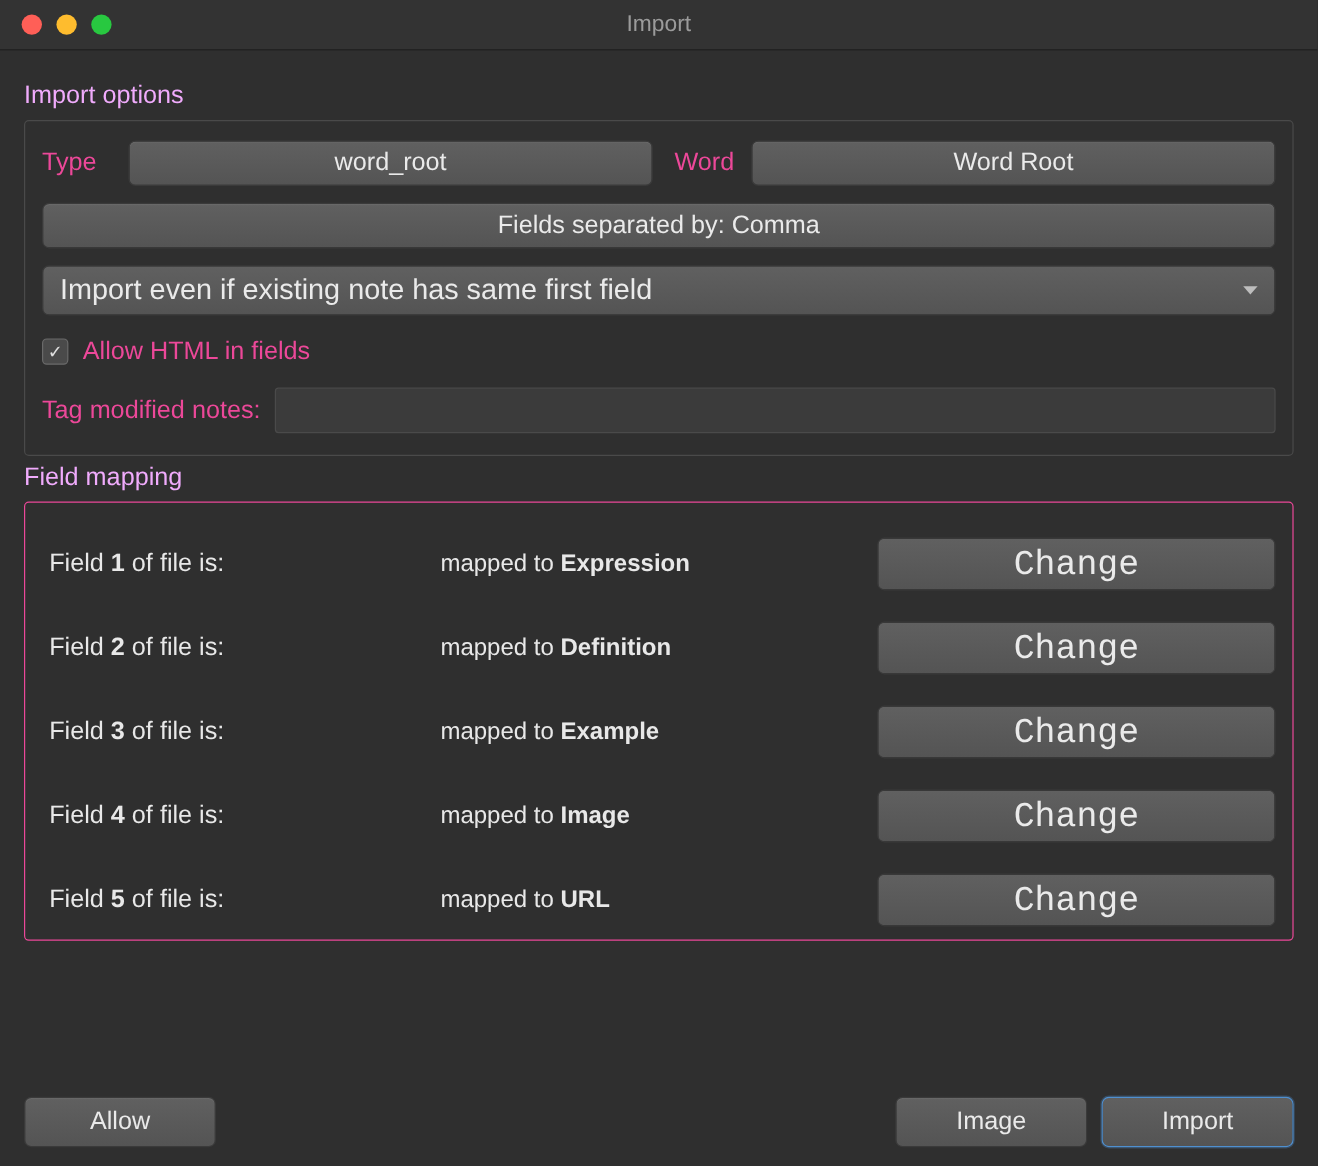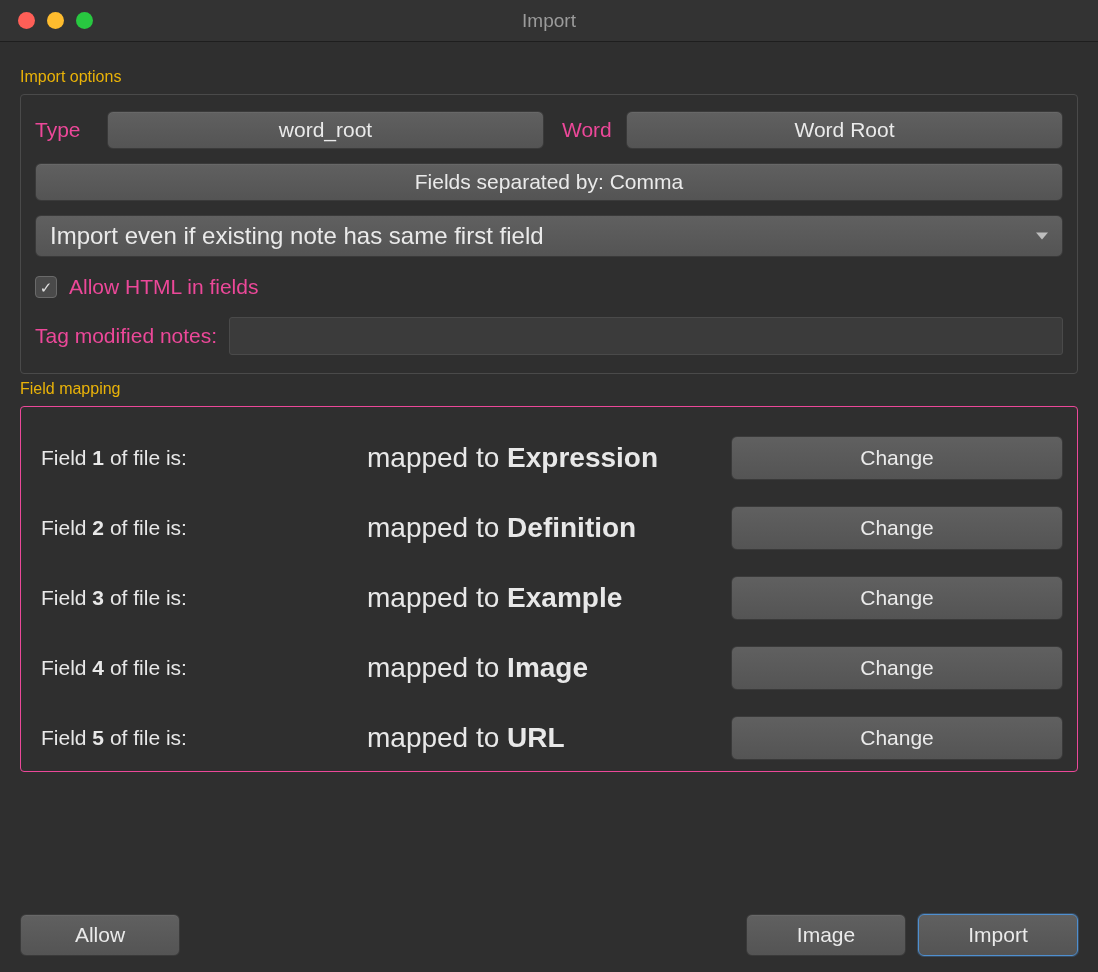--- a/index.html
+++ b/index.html
@@ -34,22 +34,22 @@
     left: 0; right: 0;
     text-align: center;
     color: #9b9b9b;
     font-size: 19px;
     pointer-events: none;
   }
   .content {
     padding: 18px 20px 0 20px;
   }
   .section-label {
-    color: #eab308;
-    font-size: 16px;
+    color: #f0abfc;
+    font-size: 21px;
     margin: 8px 0 8px 0;
   }
   .panel {
     border: 1px solid #4a4a4a;
     border-radius: 4px;
     padding: 16px 14px 18px 14px;
     background: #2f2f2f;
   }
   .row { display: flex; align-items: center; gap: 12px; }
   .row + .row { margin-top: 14px; }
@@ -113,31 +113,31 @@
     padding: 28px 14px 10px 14px;
   }
   .map-row {
     display: flex;
     align-items: center;
     height: 46px;
     margin-bottom: 24px;
   }
   .map-row:last-child { margin-bottom: 0; }
   .map-col1 { width: 332px; padding-left: 6px; font-size: 21px; }
-  .map-col2 { flex: 1; font-size: 28px; }
+  .map-col2 { flex: 1; font-size: 20px; }
   .map-col3 { width: 332px; }
   .map-btn {
     width: 100%;
     height: 44px;
     background: linear-gradient(#606060, #545454);
     border: 1px solid #3a3a3a;
     border-radius: 6px;
     color: #eaeaea;
-    font-size: 21px;
-    display: flex; align-items: center; justify-content: center;
+    font-size: 29px;
+    display: flex; align-items: center; justify-content: center; font-family: Liberation Mono, monospace;
   }
   .footer {
     position: absolute;
     bottom: 16px;
     left: 20px; right: 20px;
     display: flex;
     align-items: center;
   }
   .footer .btn { width: 160px; height: 42px; }
   .footer-spacer { flex: 1; }

